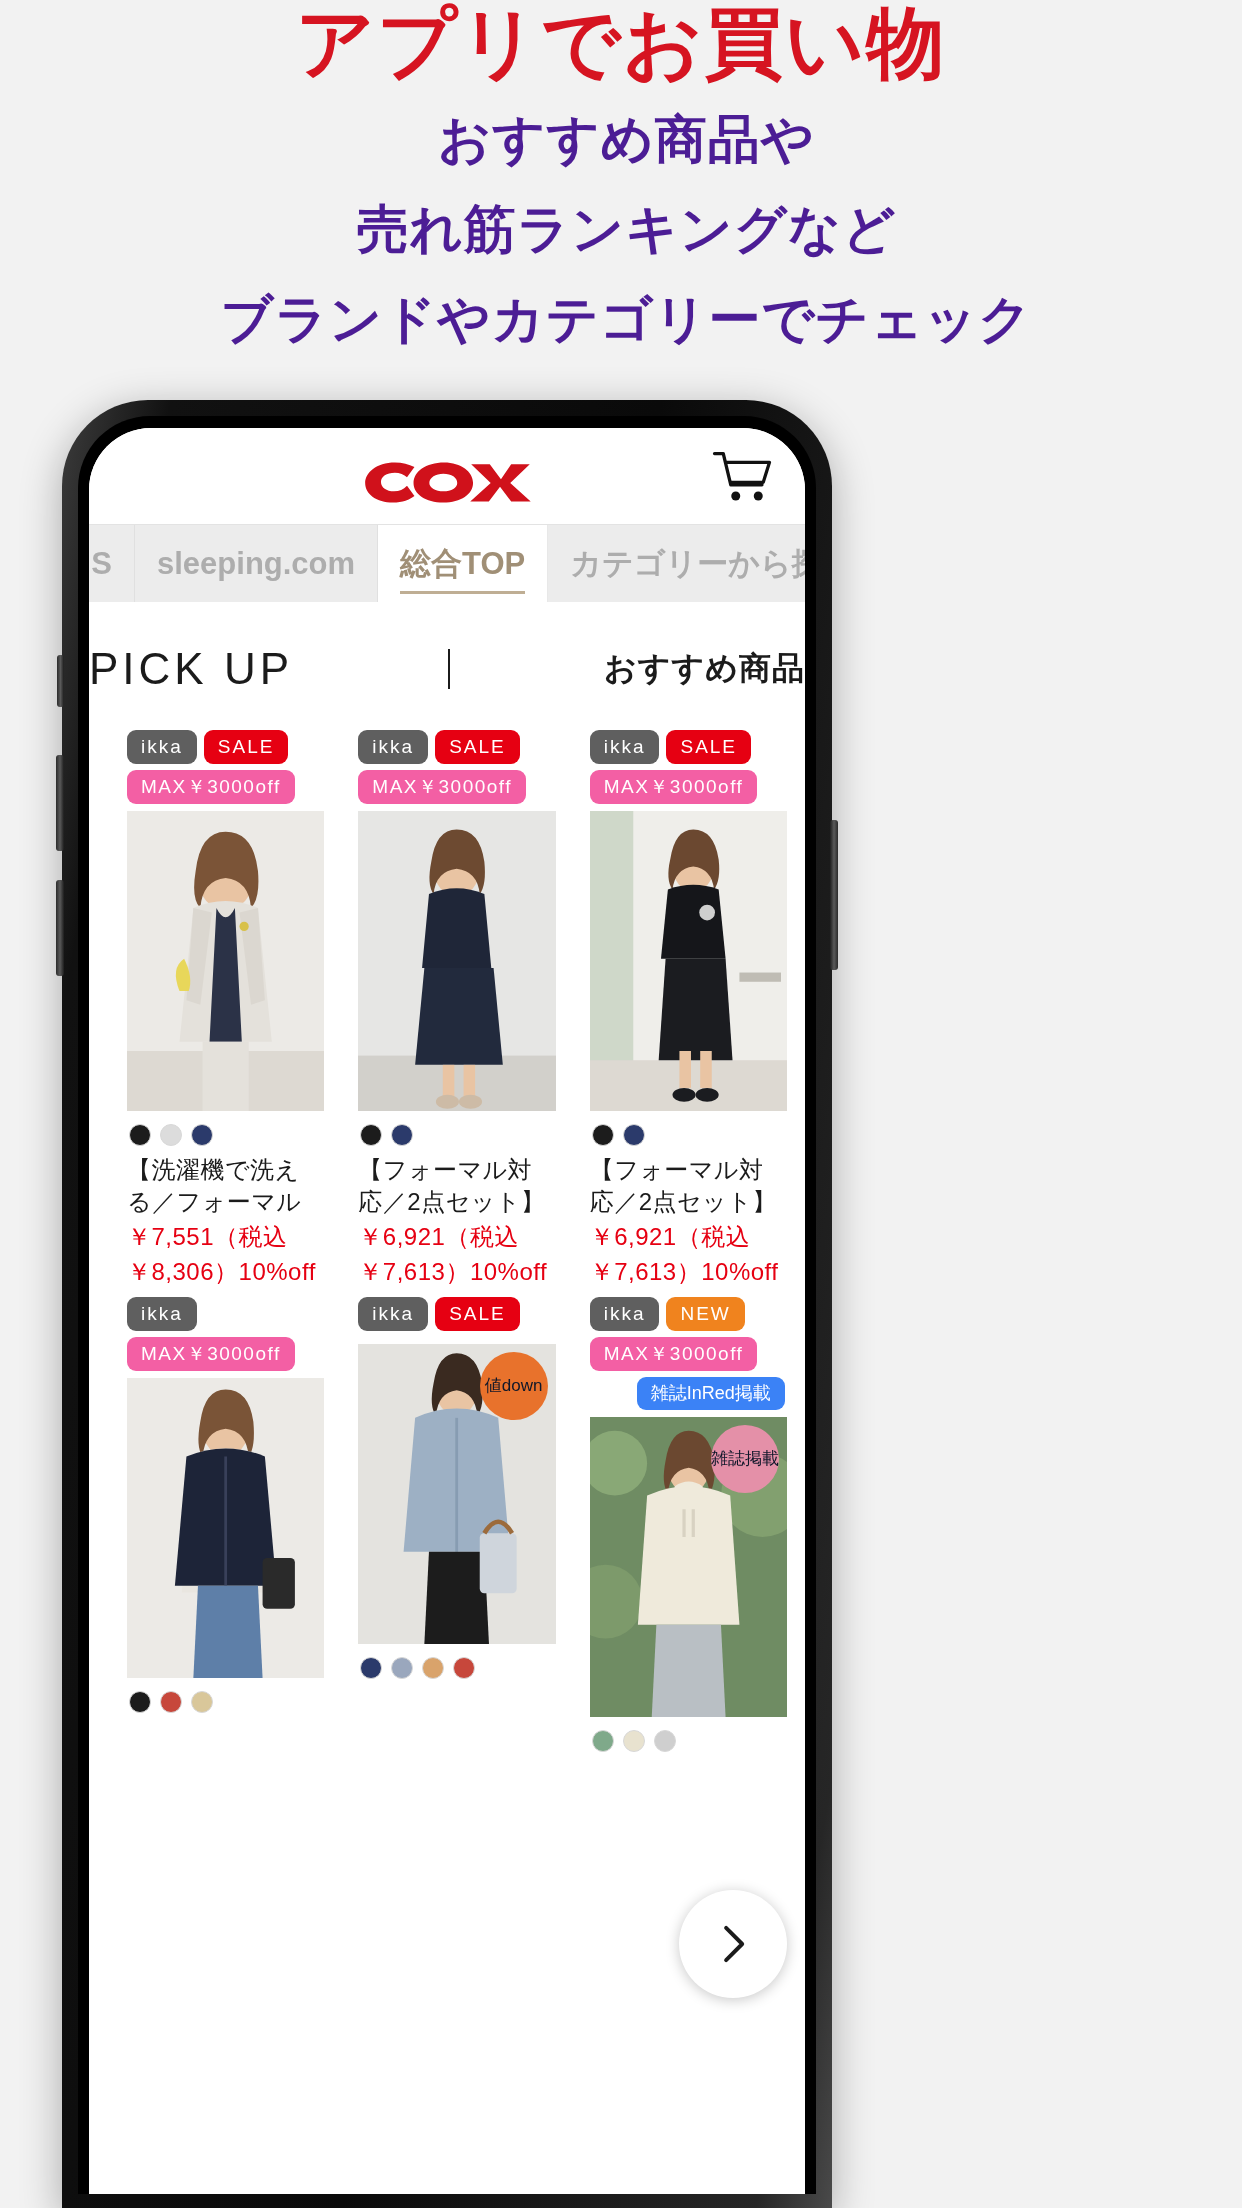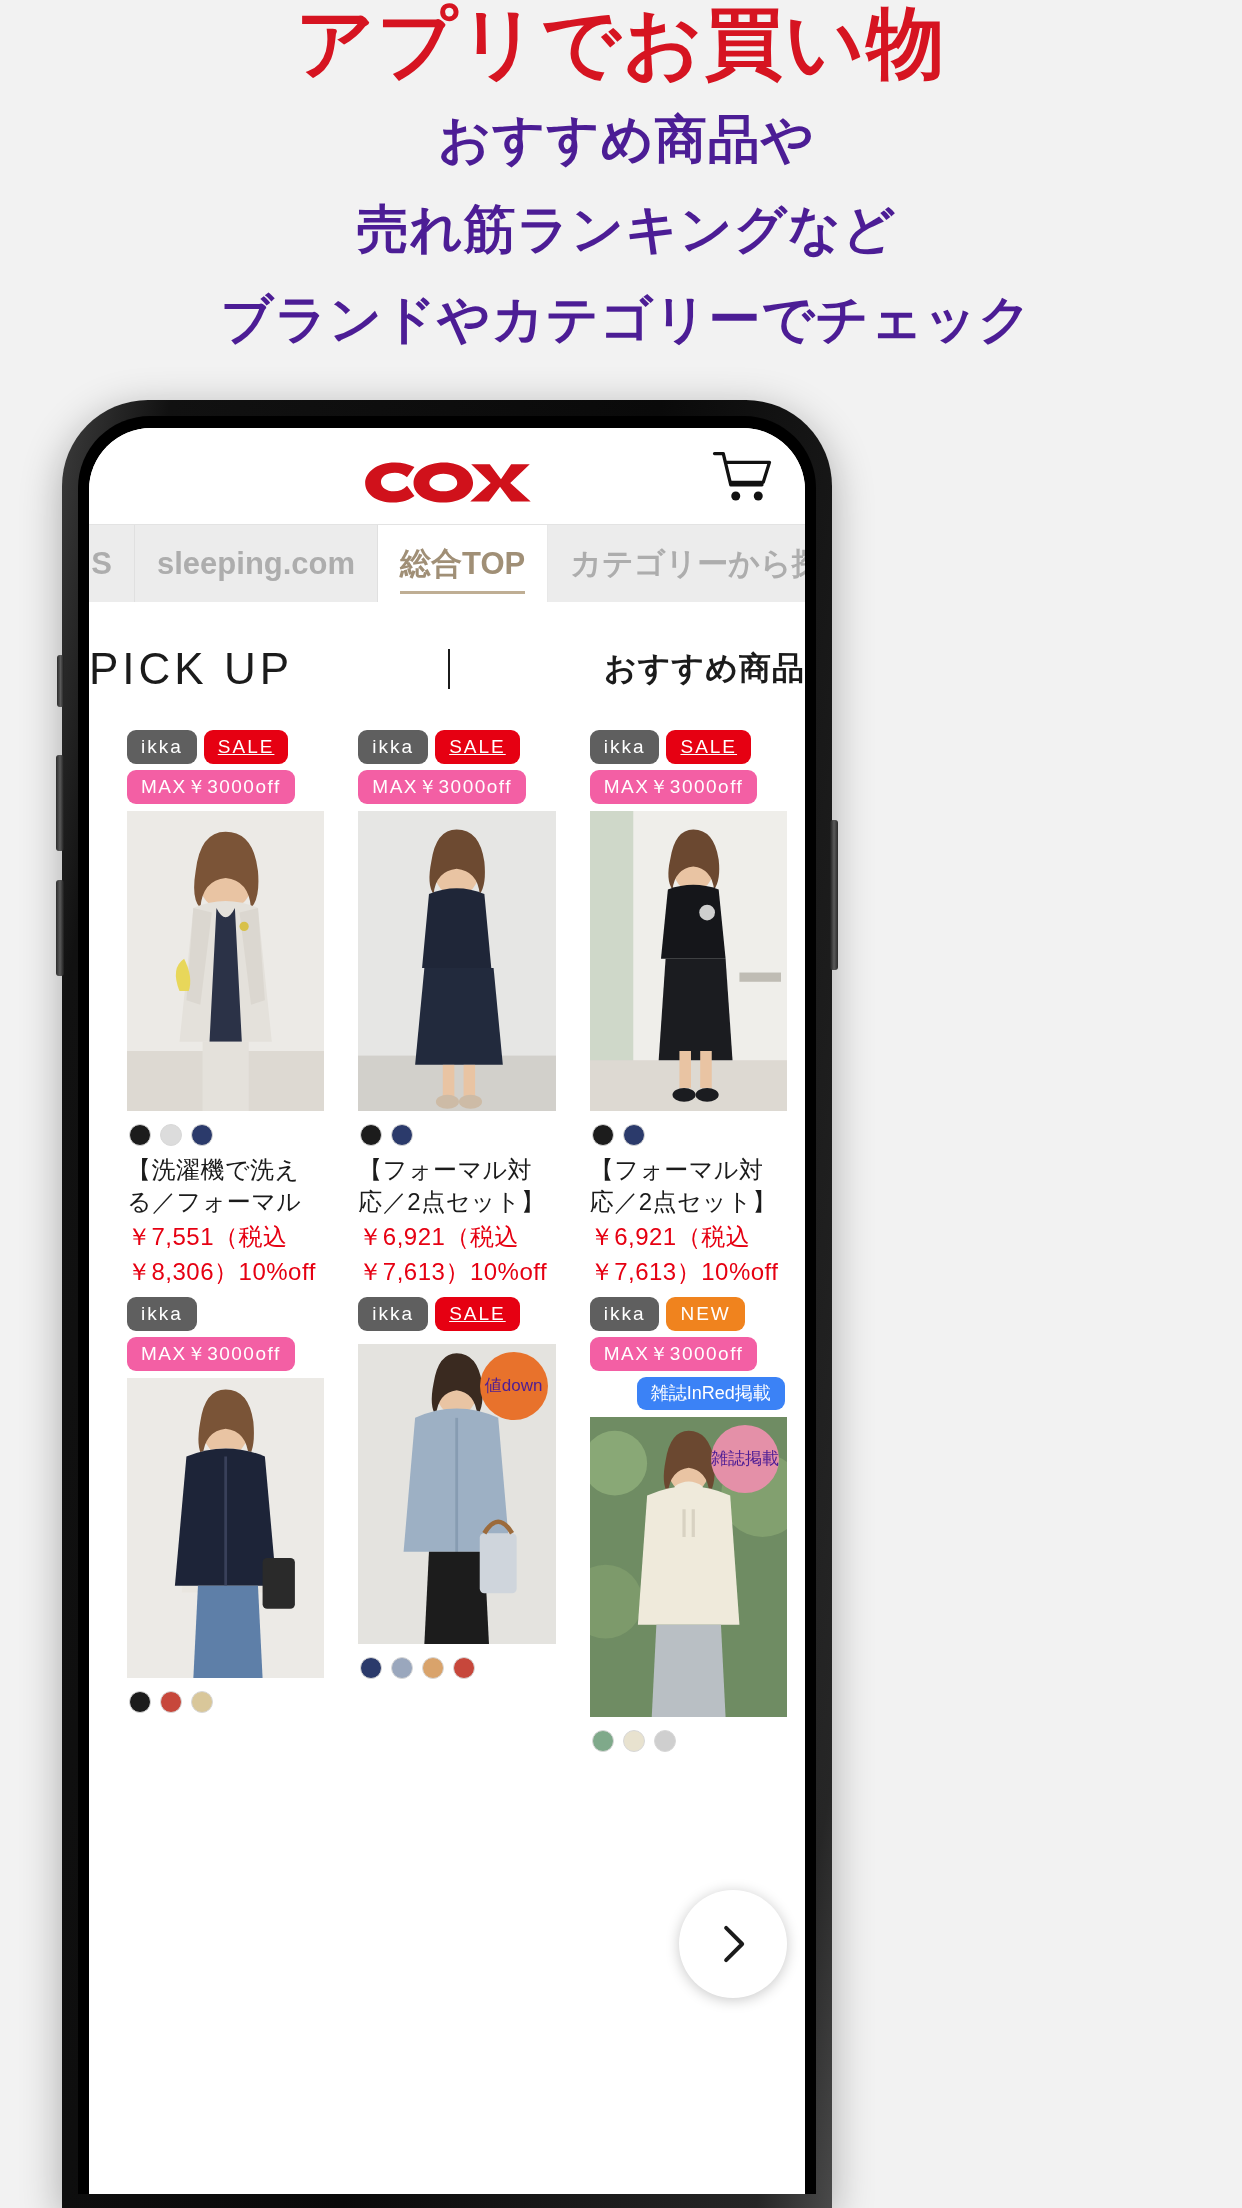--- a/index.html
+++ b/index.html
@@ -135,21 +135,21 @@
     background:#fff;
   }
   .card { position:relative;padding-left:20px; }
   .badges { display:flex; flex-wrap:wrap; gap:6px 7px; margin-bottom:7px; min-height:40px; align-content:flex-start;}
   .badge {
     border-radius:9px; color:#fff; font-size:19px; letter-spacing:2px;
     padding:7px 14px 8px 14px; line-height:1; white-space:nowrap;
     display:inline-block;
   }
   .b-brand  { background:#5f5f5f; }
-  .b-sale   { background:#e60012;text-decoration:underline; }
+  .b-sale   { background:#e60012; }
   .b-max    { background:#f35fa4; letter-spacing:1.5px; }
   .b-new    { background:#f0831e; }
   .b-mag    { background:#3b82f6; letter-spacing:0px; font-size:18px;margin-left:47px;}
   .thumb {
     width:100%; height:300px; position:relative; overflow:hidden;
     background:#e8e8e6;
   }
   .thumb svg { display:block; width:100%; height:100%; }
   .swatches { display:flex; gap:9px; padding:13px 2px 8px 2px; }
   .sw { width:22px; height:22px; border-radius:50%; border:1px solid #d8d8d8; }
@@ -161,21 +161,21 @@
     font-size:24px; line-height:1.32; color:#e60012; letter-spacing:0.5px;
     margin-top:3px;
   }
   .row2 .thumb { height:300px; }
 
   
   .photo-tag {
     position:absolute; right:8px; top:8px;
     width:68px; height:68px; border-radius:50%;
     display:flex; align-items:center; justify-content:center;
-    font-size:17px; color:#4c1d95; text-align:center; line-height:1.1;
+    font-size:17px; color:#0f172a; text-align:center; line-height:1.1;
     letter-spacing:0px;
   }
   .tag-orange { background:#e8722c; }
   .tag-pink   { background:#e490a8; }
 
   
   .next-arrow {
     position:absolute;
     right:18px;
     bottom:196px;

